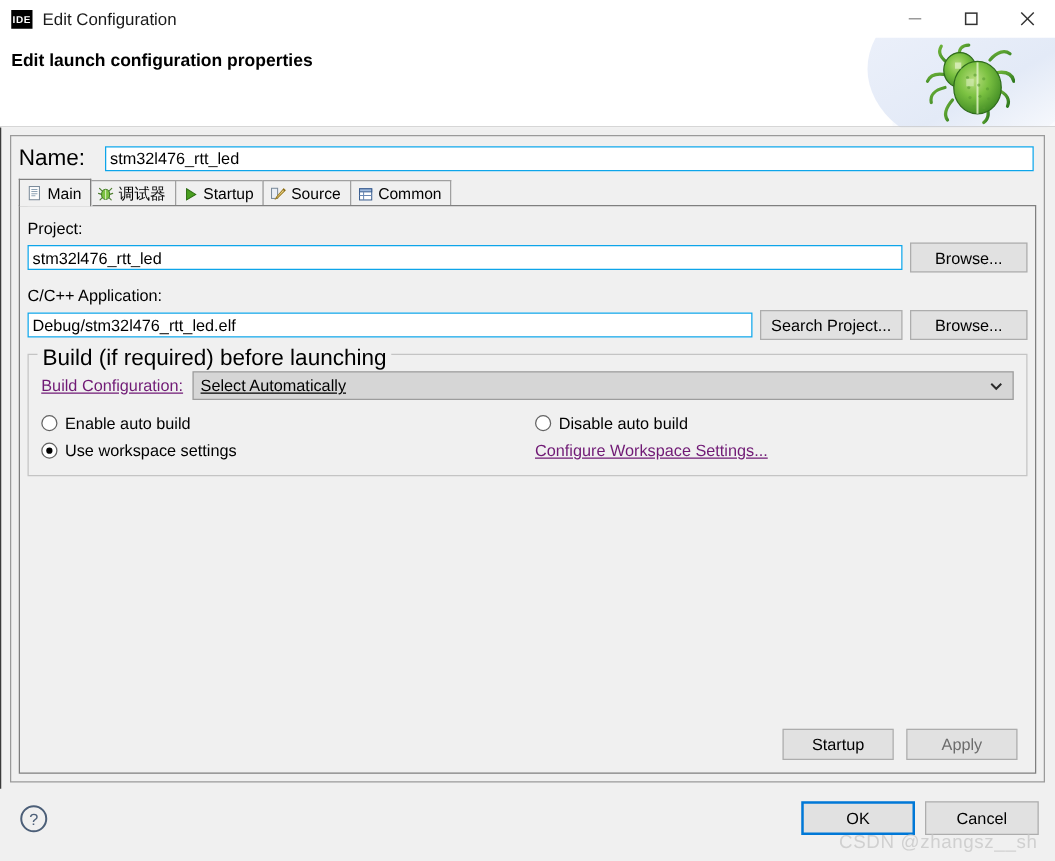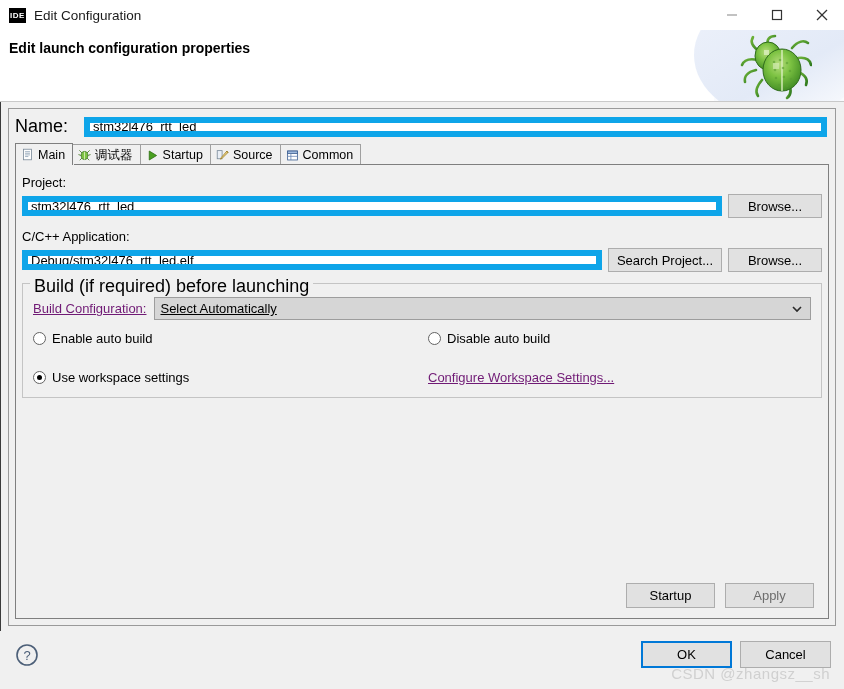--- a/index.html
+++ b/index.html
@@ -133,21 +133,21 @@
     padding: 7px 8px 6px 6px;
   }
   .name-label {
     font-size: 18px;
     margin-right: 16px;
     white-space: nowrap;
   }
   .text-input {
     flex: 1;
     height: 20px;
-    border: 6px solid #0ea5e9;
+    border: 1px solid #0ea5e9;
     background: #ffffff;
     font-family: "Liberation Sans", sans-serif;
     font-size: 13px;
     padding: 0 3px;
     color: #000;
     box-sizing: border-box;
     outline: none;
   }
 
   
@@ -268,21 +268,21 @@
   .combo-arrow {
     position: absolute;
     right: 8px;
     top: 50%;
     transform: translateY(-50%);
   }
 
   .radio-grid {
     display: grid;
     grid-template-columns: 395px 1fr;
-    row-gap: 24px;
+    row-gap: 7px;
   }
   .radio-item {
     display: flex;
     align-items: center;
     gap: 6px;
     font-size: 13px;
   }
   .radio {
     width: 13px;
     height: 13px;

